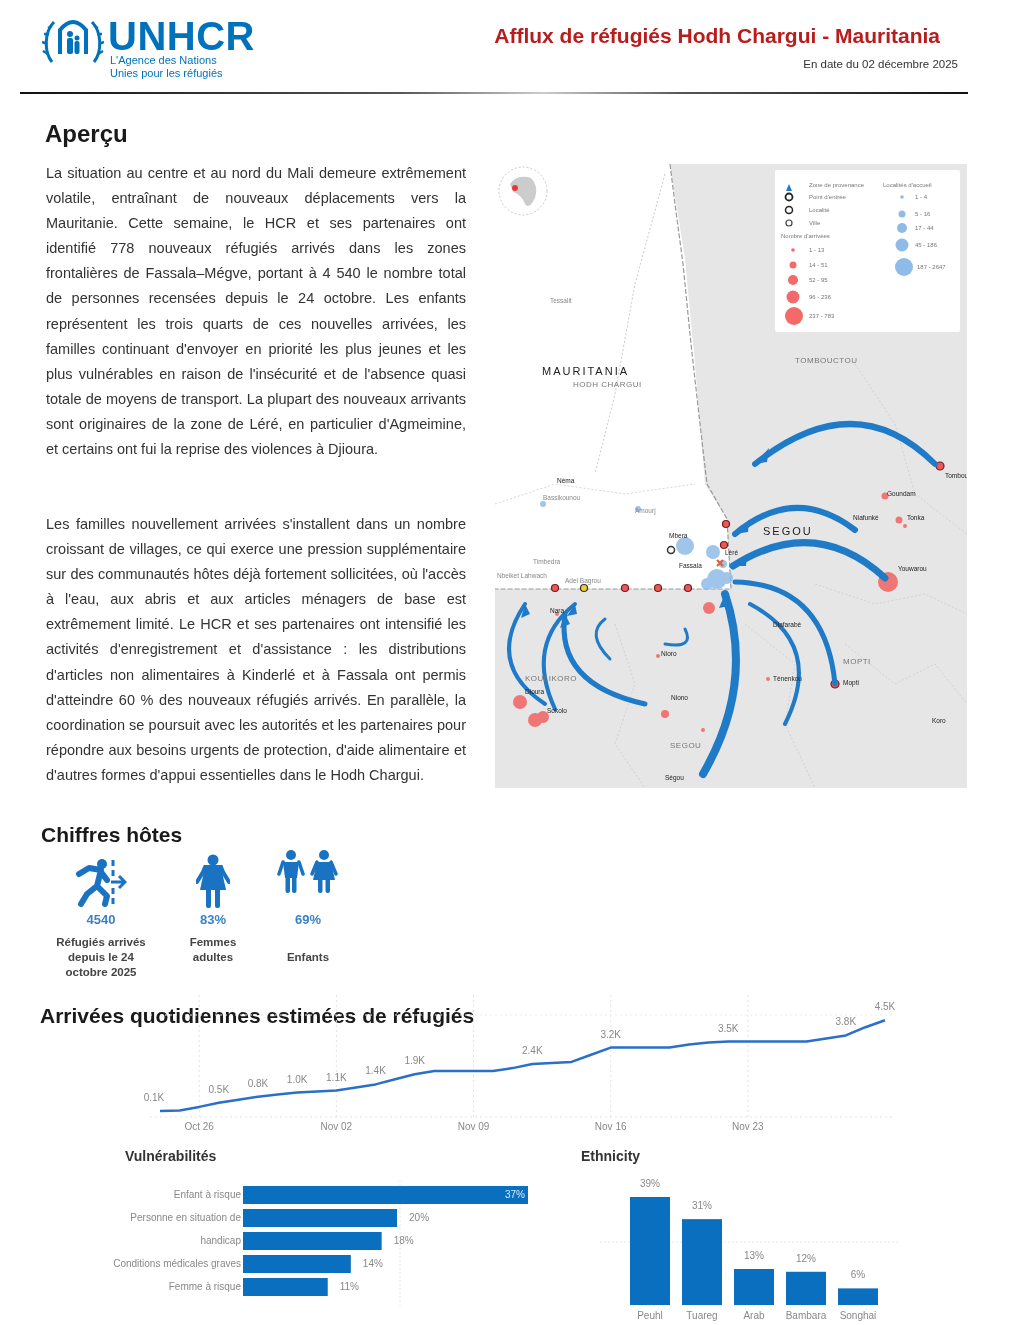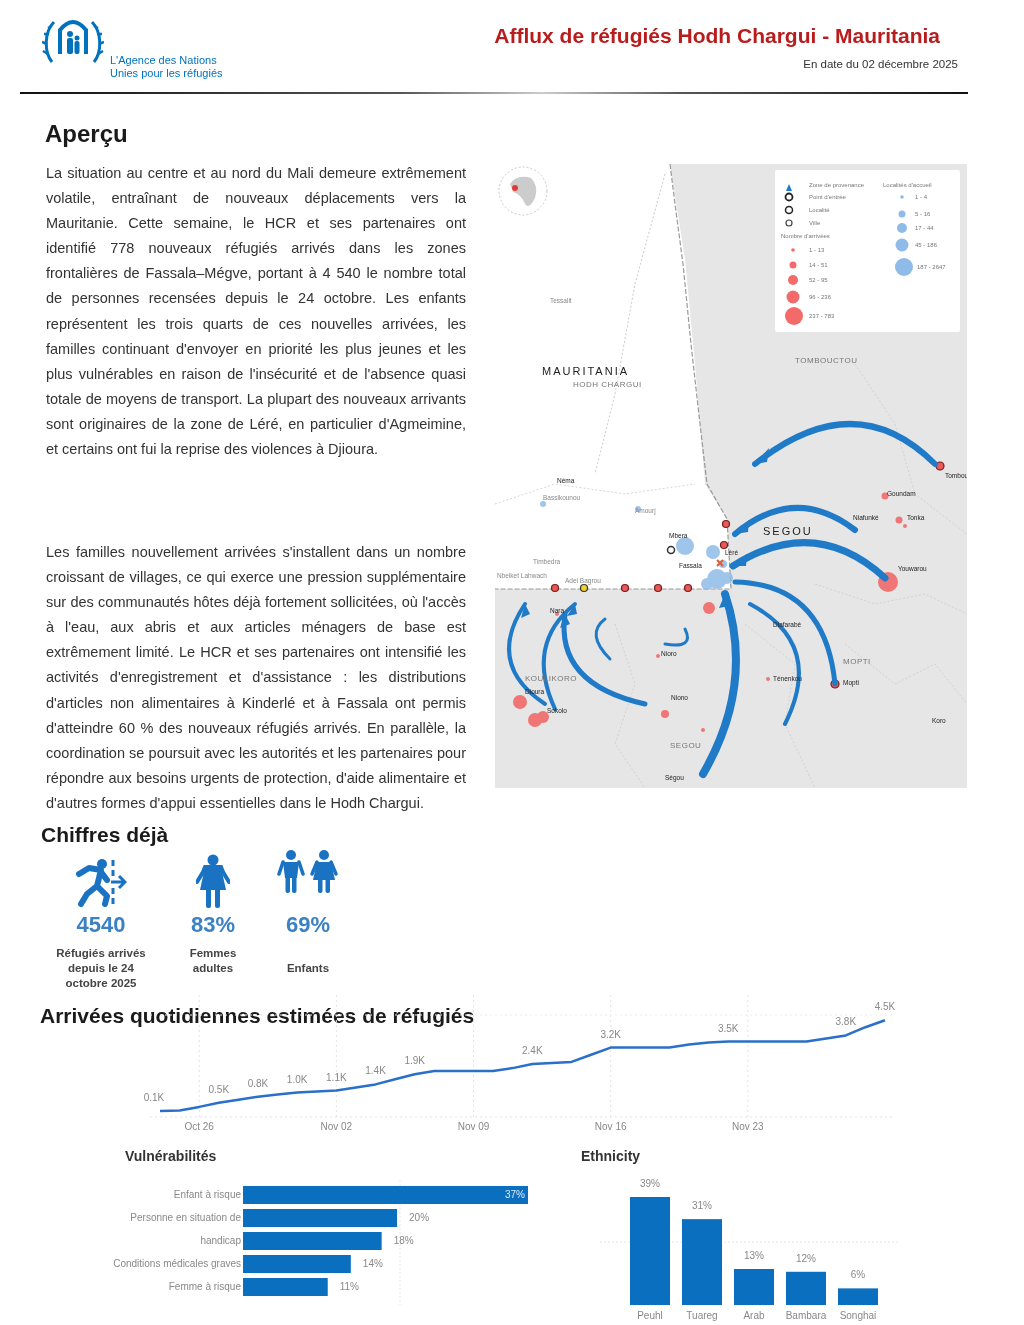--- a/index.html
+++ b/index.html
@@ -13,37 +13,37 @@
   .logo-sub { position: absolute; left: 68px; top: 40px; font-size: 11px; color: #0072bc; line-height: 13px; }
   .doc-title { position: absolute; right: 84px; top: 24px; font-size: 21px; font-weight: bold; color: #b91c1c; }
   .doc-date { position: absolute; right: 66px; top: 58px; font-size: 11.5px; color: #333; }
   .header-rule { position: absolute; left: 20px; top: 92px; width: 948px; height: 2px;
     background: linear-gradient(to right, #111 0%, #555 40%, #ccc 55%, #555 70%, #111 100%); }
 
   
   .h-apercu { position: absolute; left: 45px; top: 120px; font-size: 24px; font-weight: bold; color: #1a1a1a; }
   .body-text { position: absolute; left: 46px; width: 420px; font-size: 14.5px; line-height: 25.1px; color: #333; text-align: justify; }
   .p1 { top: 161px; }
-  .p2 { top: 512px; margin-top: 28px; }
+  .p2 { top: 512px; }
 
   
   .map { position: absolute; left: 495px; top: 164px; width: 472px; height: 624px; background: #e6e6e6; overflow: hidden; }
   .map svg { position: absolute; left: 0; top: 0; }
   .map-legend { position: absolute; left: 280px; top: 6px; width: 185px; height: 162px; background: #fff; border-radius: 2px; }
   .legend-item { position: absolute; font-size: 6px; color: #777; white-space: nowrap; }
   .map-label { position: absolute; font-size: 6.5px; color: #888; white-space: nowrap; }
   .map-label.dark { color: #222; }
   .map-label.country { font-size: 11px; letter-spacing: 2px; color: #222; }
   .map-label.region { font-size: 8px; letter-spacing: 0.5px; color: #777; }
 
   
   .h-chiffres { position: absolute; left: 41px; top: 823px; font-size: 21px; font-weight: bold; color: #1a1a1a; }
   .kf { position: absolute; top: 850px; text-align: center; }
   .kf-icon { height: 58px; display: flex; justify-content: center; align-items: flex-end; }
-  .kf-value { font-size: 22px; font-weight: bold; color: #3a82c4; margin-top: 4px; }
+  .kf-value { font-size: 13px; font-weight: bold; color: #3a82c4; margin-top: 4px; }
   .kf-label { font-size: 11.5px; font-weight: bold; color: #444; line-height: 15px; margin-top: 8px; }
 
   
   .h-arrivals { position: absolute; left: 40px; top: 1004px; font-size: 21px; font-weight: bold; color: #1a1a1a; }
   .line-chart { position: absolute; left: 100px; top: 995px; width: 820px; height: 145px; }
 
   
   .h-small { position: absolute; font-size: 14px; font-weight: bold; color: #333; text-align: right; }
   .vuln-chart { position: absolute; left: 90px; top: 1170px; width: 460px; height: 150px; }
   .eth-chart { position: absolute; left: 600px; top: 1165px; width: 300px; height: 160px; }
@@ -57,20 +57,21 @@
     <path d="M10 48 C2 38 2 18 12 8" stroke="#0072bc" stroke-width="3" fill="none"></path>
     <path d="M52 48 C60 38 60 18 50 8" stroke="#0072bc" stroke-width="3" fill="none"></path>
     <path d="M6 40 l-5 -3 M5 30 l-5 -2 M7 20 l-5 0 M10 12 l-4 2" stroke="#0072bc" stroke-width="2.5"></path>
     <path d="M56 40 l5 -3 M57 30 l5 -2 M55 20 l5 0 M52 12 l4 2" stroke="#0072bc" stroke-width="2.5"></path>
     <path d="M18 40 L18 16 Q31 0 44 16 L44 40" stroke="#0072bc" stroke-width="4" fill="none"></path>
     <circle cx="28" cy="20" r="3" fill="#0072bc"></circle>
     <rect x="25" y="24" width="6" height="16" rx="2" fill="#0072bc"></rect>
     <circle cx="35" cy="24" r="2.5" fill="#0072bc"></circle>
     <rect x="32.5" y="27" width="5" height="13" rx="2" fill="#0072bc"></rect>
   </svg>
+  <div class="logo-word">UNHCR</div>
   <div class="logo-sub">
     <div>L'Agence des Nations</div>
     <div>Unies pour les réfugiés</div>
   </div>
 </div>
 <div class="doc-title">Afflux de réfugiés Hodh Chargui - Mauritania</div>
 <div class="doc-date">En date du 02 décembre 2025</div>
 <div class="header-rule"></div>
 
 <div class="h-apercu">Aperçu</div>
@@ -225,21 +226,21 @@
   <div class="map-label dark" style="left:30px;top:524px">Dioura</div>
   <div class="map-label dark" style="left:52px;top:543px">Sokolo</div>
   <div class="map-label" style="left:48px;top:330px">Bassikounou</div>
   <div class="map-label" style="left:70px;top:413px">Adel Bagrou</div>
   <div class="map-label" style="left:140px;top:343px">Amourj</div>
   <div class="map-label" style="left:38px;top:394px">Timbedra</div>
   <div class="map-label" style="left:2px;top:408px">Nbeiket Lahwach</div>
   <div class="map-label" style="left:55px;top:133px">Tessalit</div>
 </div>
 
-<div class="h-chiffres">Chiffres déjà</div>
+<div class="h-chiffres">Chiffres hôtes</div>
 
 <div class="kf" style="left:46px;width:110px">
   <div class="kf-icon">
     <svg width="52" height="50" viewBox="0 0 52 50">
       <circle cx="27" cy="6" r="5" fill="#1a73c2"></circle>
       <path d="M4 16 L14 10 L26 12 L22 28 L32 38 L30 46 M22 28 L12 36 L6 46 M26 14 L32 22" stroke="#1a73c2" stroke-width="6" fill="none" stroke-linecap="round" stroke-linejoin="round"></path>
       <path d="M38 2 v6 M38 12 v6 M38 30 v6 M38 40 v6" stroke="#1a73c2" stroke-width="3"></path>
       <path d="M36 24 h14 M44 18 l6 6 l-6 6" stroke="#1a73c2" stroke-width="3" fill="none"></path>
     </svg>
   </div>

